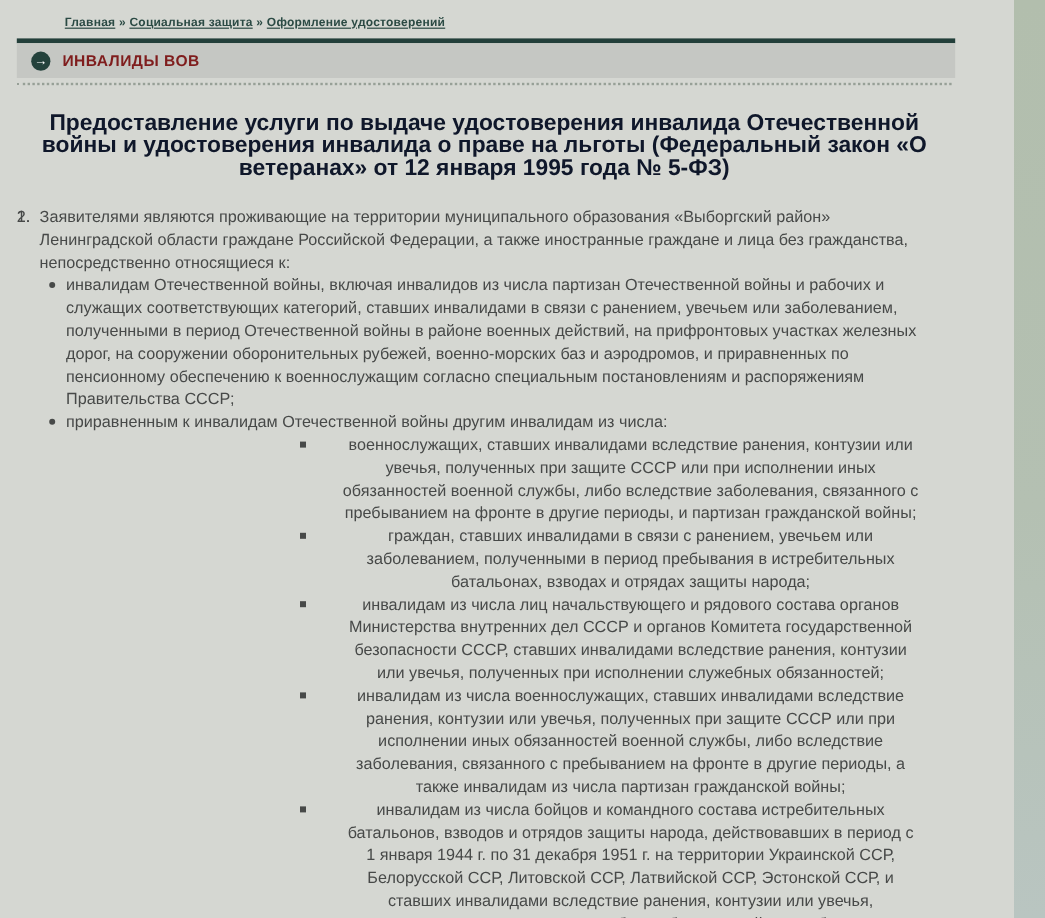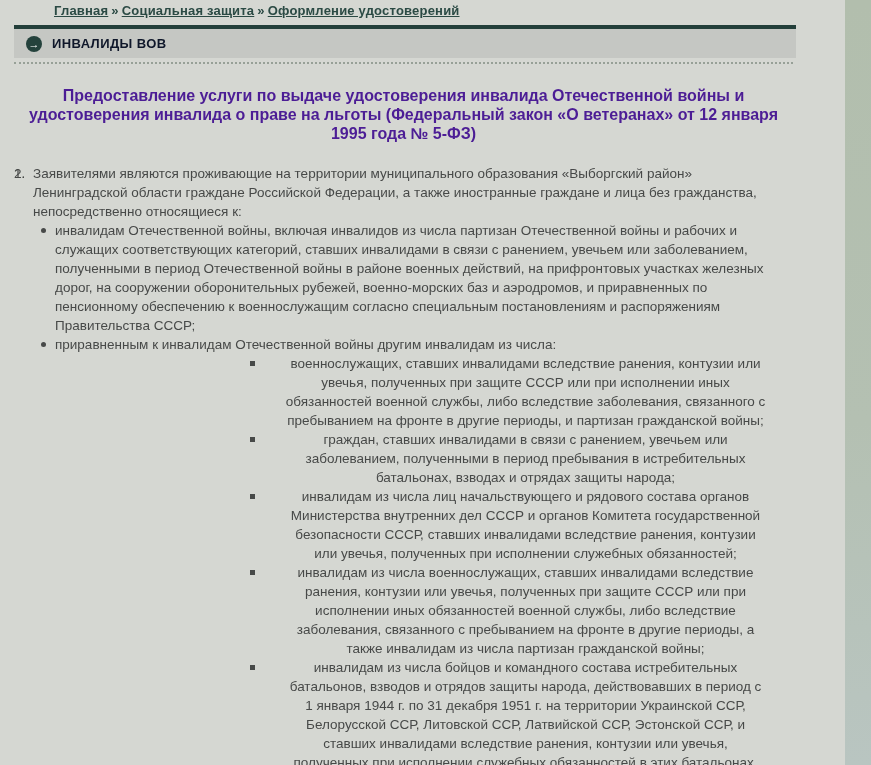--- a/index.html
+++ b/index.html
@@ -23,22 +23,22 @@
     background: linear-gradient(180deg, #b2bead 0%, #b4c0b2 55%, #b9c5c1 100%);
   }
   .content {
     position: absolute;
     left: 14px;
     top: 0;
     width: 782px;
   }
   
   .breadcrumb {
-    margin-top: 3px;
-    font-size: 13px;
+    margin-top: 14px;
+    font-size: 10px;
     font-weight: bold;
     color: #2b4a44;
     letter-spacing: 0.2px;
     padding-left: 40px;
   }
   .breadcrumb a {
     color: #2b4a44;
     text-decoration: underline;
     cursor: pointer;
   }
@@ -68,39 +68,39 @@
     color: #ffffff;
     font-size: 11px;
     font-weight: bold;
     line-height: 16px;
     text-align: center;
     display: inline-block;
     flex: 0 0 auto;
   }
   .section-title {
     margin-left: 10px;
-    color: #0f172a;
+    color: #7f1d1d;
     font-size: 13px;
     font-weight: bold;
     letter-spacing: 0.4px;
   }
   .dotted {
     margin-top: 4px;
     width: 779px;
     border-top: 2px dotted #97a097;
     height: 0;
   }
   
   .doc-title {
     margin: 22px 0 0 0;
     width: 779px;
     text-align: center;
-    font-size: 16px;
-    font-weight: bold;
-    color: #4c1d95;
+    font-size: 19px;
+    font-weight: bold;
+    color: #0f172a;
     line-height: 19px;
   }
   
   .num-list {
     margin: 21px 0 0 0;
     padding: 0;
     list-style: none;
     width: 752px;
     font-size: 13.5px;
     color: #474948;

